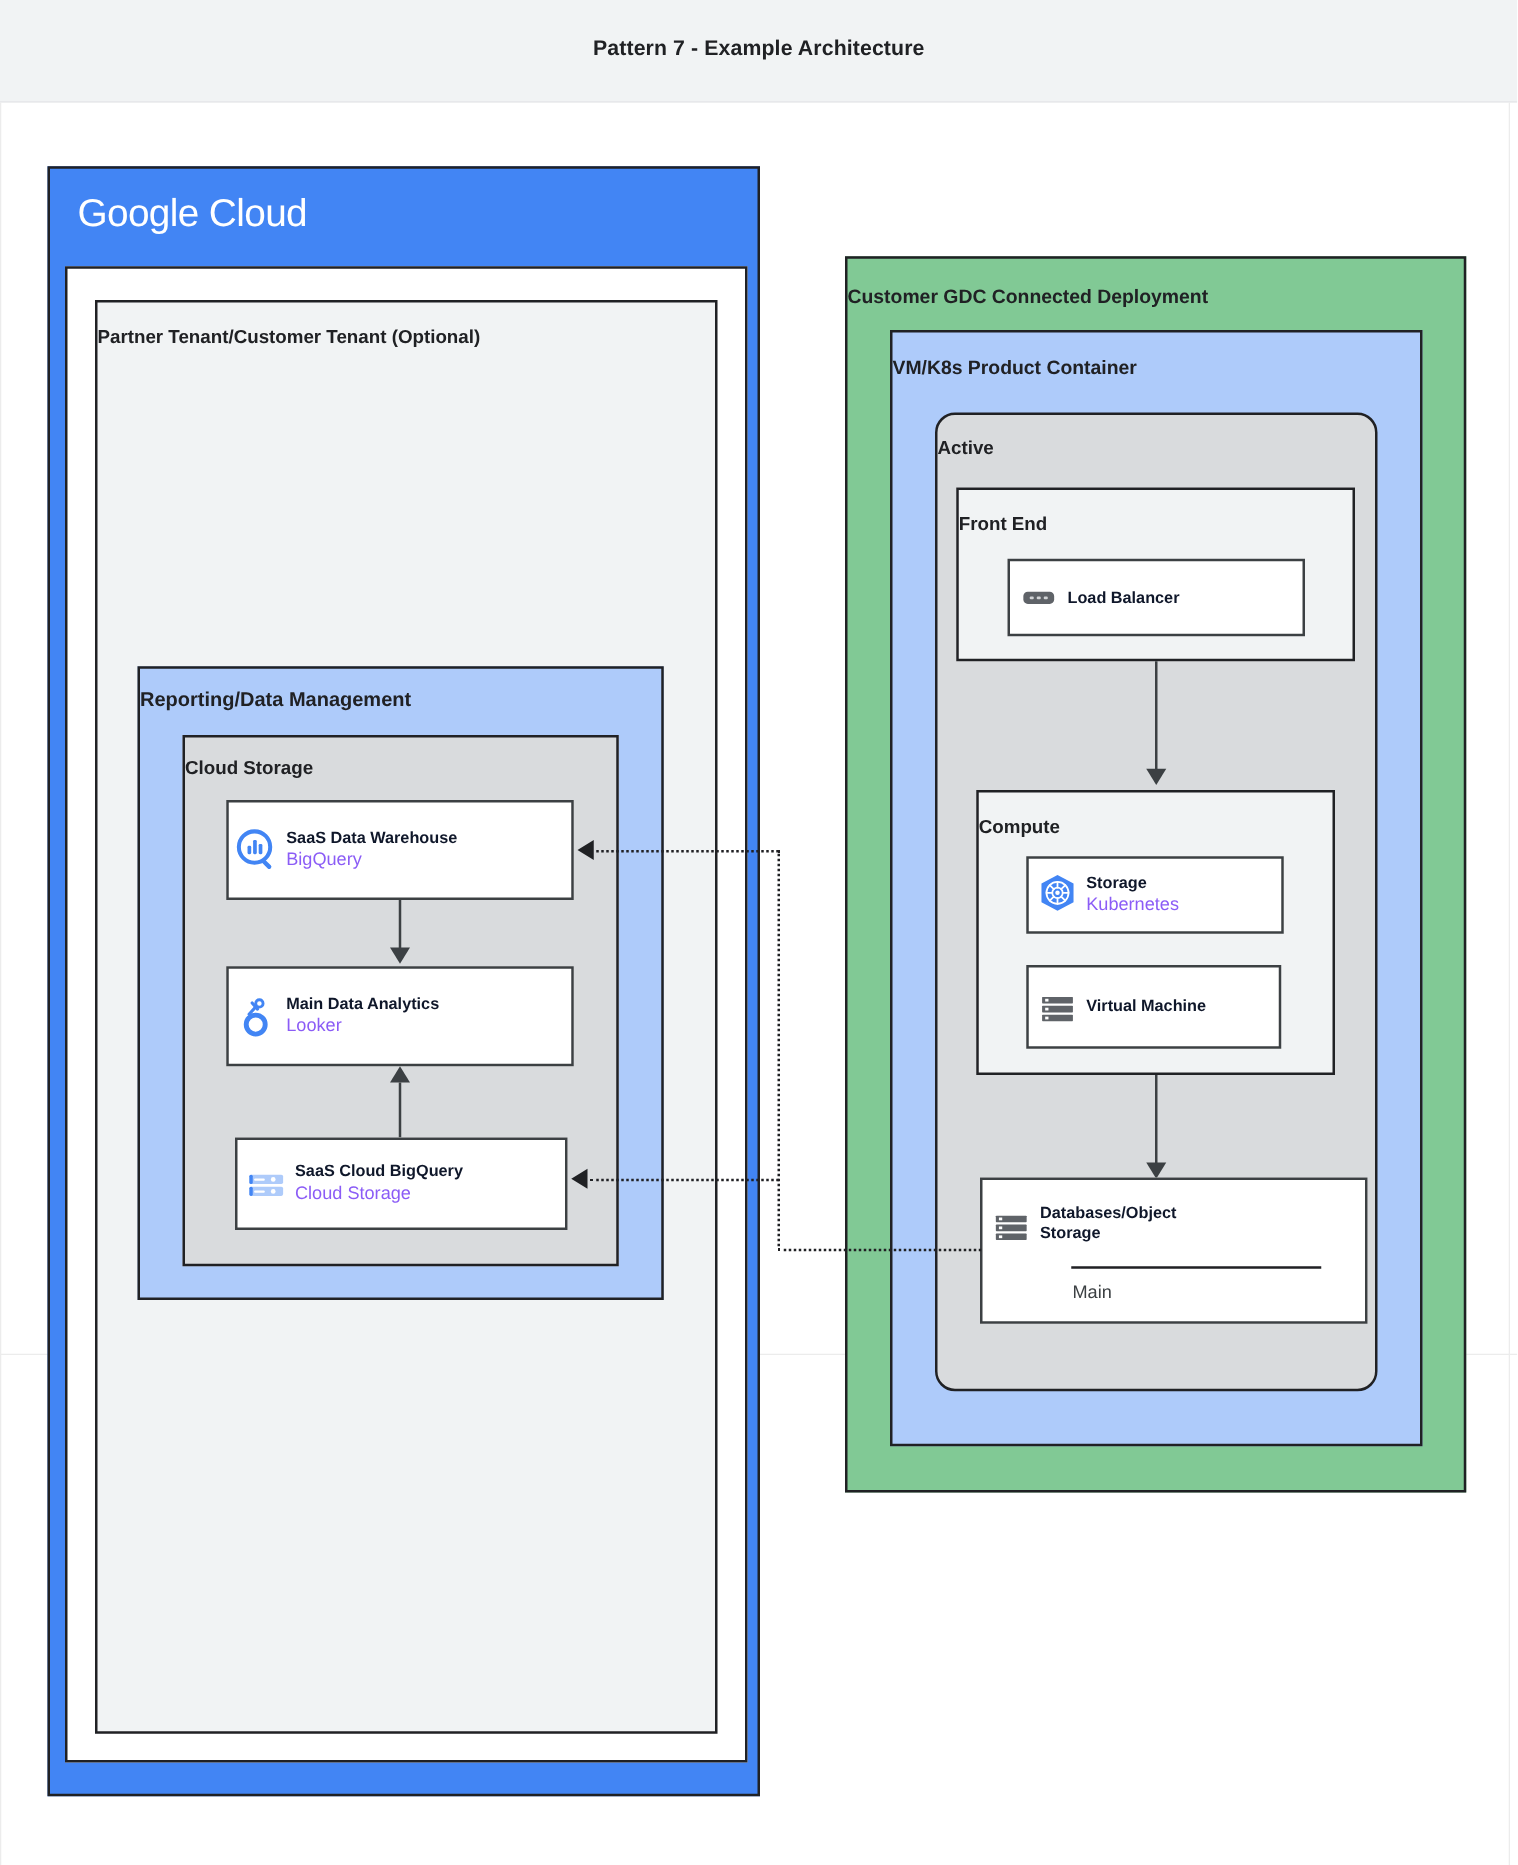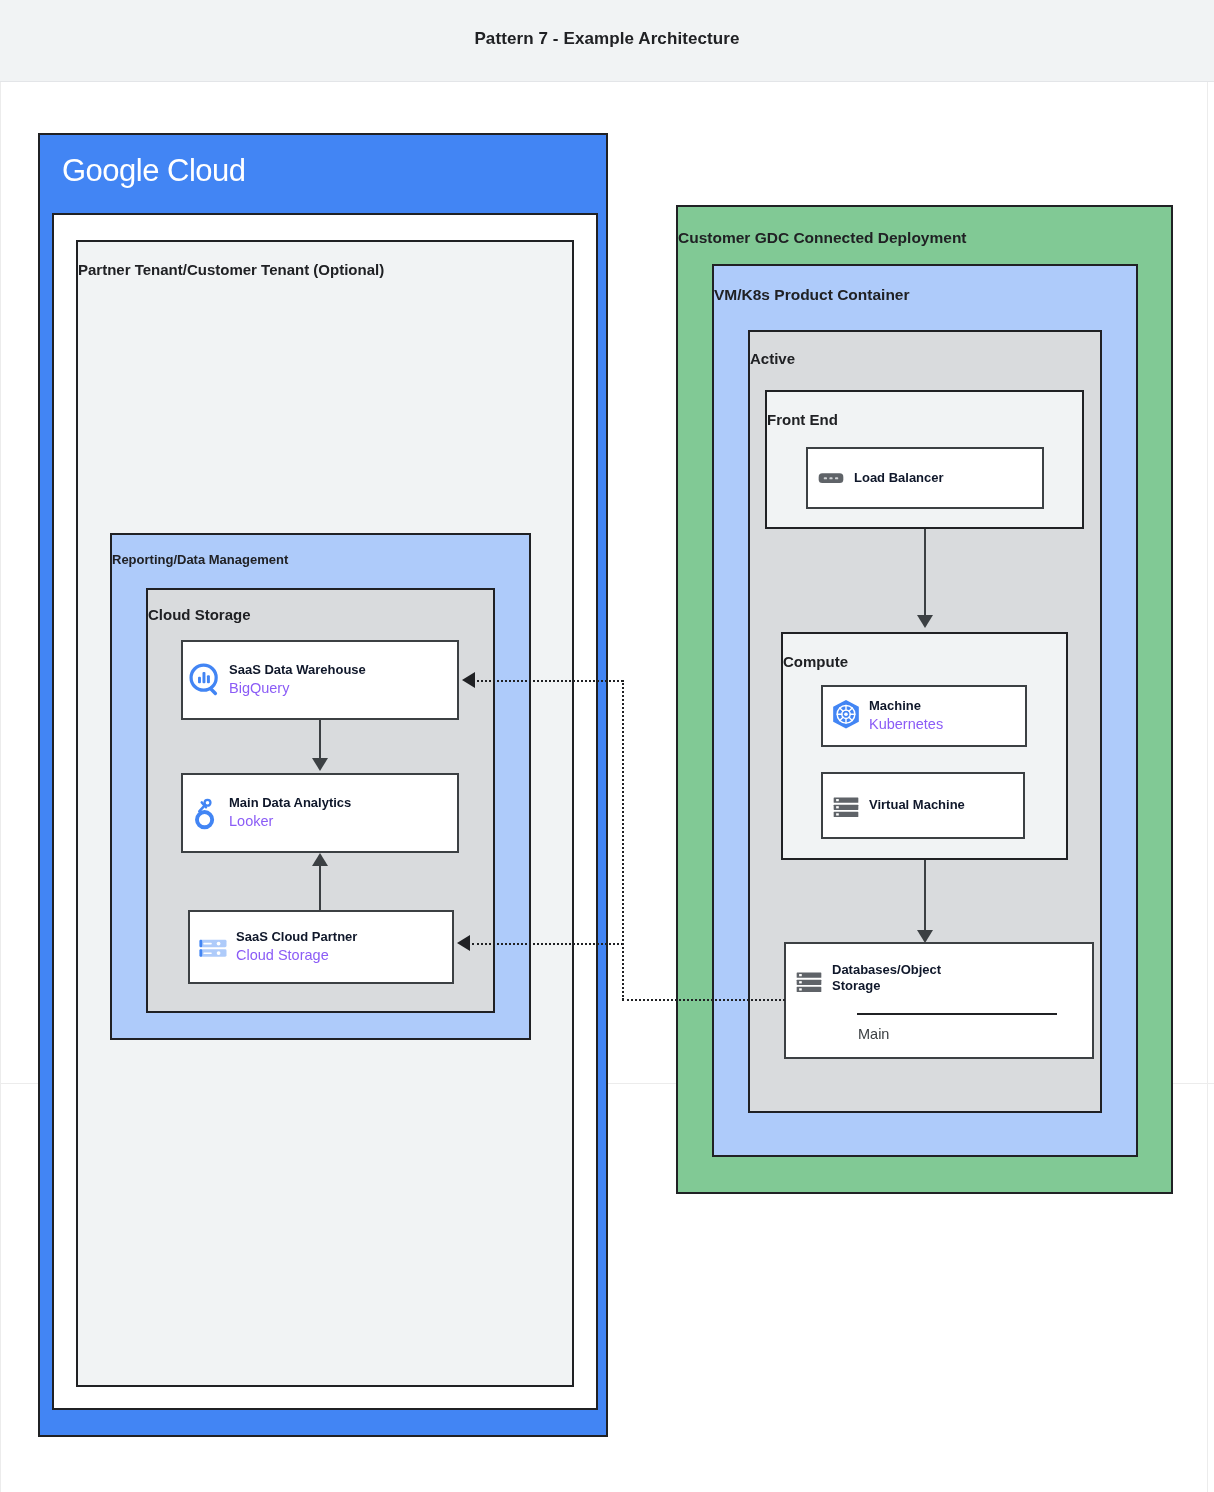--- a/index.html
+++ b/index.html
@@ -184,21 +184,21 @@
     </div>
   </div>
 
   <div class="box white-box" style="left:52px; top:213px; width:546px; height:1197px;"></div>
 
   <div class="box gray-box" style="left:76px; top:240px; width:498px; height:1147px;">
     <div class="box-title" style="top:19px; font-size:15px;">Partner Tenant/Customer Tenant (Optional)</div>
   </div>
 
   <div class="box blue-box" style="left:110px; top:533px; width:421px; height:507px;">
-    <div class="box-title" style="top:17px; font-size:13px;">Reporting/Data Management</div>
+    <div class="box-title" style="top:17px; font-size:16px;">Reporting/Data Management</div>
   </div>
 
   <div class="box darkgray-box" style="left:146px; top:588px; width:349px; height:425px;">
     <div class="box-title" style="top:16px; font-size:15px;">Cloud Storage</div>
   </div>
 
   <div class="card" style="left:181px; top:640px; width:278px; height:80px;">
     <div class="icon-slot">
       <svg width="38" height="38" viewBox="0 0 40 40">
         <circle cx="17.5" cy="17.5" r="13.2" fill="none" stroke="#4285f4" stroke-width="3.4"></circle>
@@ -242,34 +242,34 @@
         <rect x="5" y="22.6" width="30" height="8.2" rx="1.6" fill="#aecbfa"></rect>
         <rect x="9.2" y="15.4" width="9.5" height="1.9" rx="0.9" fill="#ffffff"></rect>
         <rect x="9.2" y="26.0" width="9.5" height="1.9" rx="0.9" fill="#ffffff"></rect>
         <circle cx="26.2" cy="16.2" r="2.1" fill="#ffffff"></circle>
         <circle cx="26.2" cy="26.8" r="2.1" fill="#ffffff"></circle>
         <rect x="5" y="12.0" width="3.0" height="8.2" rx="1.4" fill="#4285f4"></rect>
         <rect x="5" y="22.6" width="3.0" height="8.2" rx="1.4" fill="#4285f4"></rect>
       </svg>
     </div>
     <div class="card-text">
-      <div class="card-title">SaaS Cloud Partner</div>
+      <div class="card-title">SaaS Cloud BigQuery</div>
       <div class="card-sub">Cloud Storage</div>
     </div>
   </div>
 
   <div class="box green-box" style="left:676px; top:205px; width:497px; height:989px;">
     <div class="box-title" style="top:22px; font-size:15.5px;">Customer GDC Connected Deployment</div>
   </div>
 
   <div class="box blue-box" style="left:712px; top:264px; width:426px; height:893px;">
     <div class="box-title" style="top:20px; font-size:15.5px;">VM/K8s Product Container</div>
   </div>
 
-  <div class="box darkgray-box" style="left:748px; top:330px; width:354px; height:783px;">
+  <div class="box darkgray-box" style="left:748px; top:330px; width:354px; height:783px;border-radius:16px;">
     <div class="box-title" style="top:18px; font-size:15px;">Active</div>
   </div>
 
   <div class="box lightgray-box" style="left:765px; top:390px; width:319px; height:139px;">
     <div class="box-title" style="top:19px; font-size:15px;">Front End</div>
   </div>
 
   <div class="card" style="left:806px; top:447px; width:238px; height:62px;">
     <div class="icon-slot">
       <svg width="34" height="34" viewBox="0 0 40 40">
@@ -304,21 +304,21 @@
           <path d="M24.4 18.2 L29.3 18.2"></path>
           <path d="M13.4 11.6 L16.9 15.1"></path>
           <path d="M23.1 21.3 L26.6 24.8"></path>
           <path d="M26.6 11.6 L23.1 15.1"></path>
           <path d="M16.9 21.3 L13.4 24.8"></path>
         </g>
         <circle cx="20" cy="18.2" r="1.9" fill="#ffffff"></circle>
       </svg>
     </div>
     <div class="card-text">
-      <div class="card-title">Machine</div>
+      <div class="card-title">Storage</div>
       <div class="card-sub">Kubernetes</div>
     </div>
   </div>
 
   <div class="card" style="left:821px; top:772px; width:204px; height:67px;">
     <div class="icon-slot">
       <svg width="34" height="34" viewBox="0 0 40 40">
         <rect x="5.5" y="10.0" width="29" height="6.2" rx="0.7" fill="#5f6368"></rect>
         <rect x="5.5" y="18.4" width="29" height="6.2" rx="0.7" fill="#5f6368"></rect>
         <rect x="5.5" y="26.8" width="29" height="6.2" rx="0.7" fill="#5f6368"></rect>

